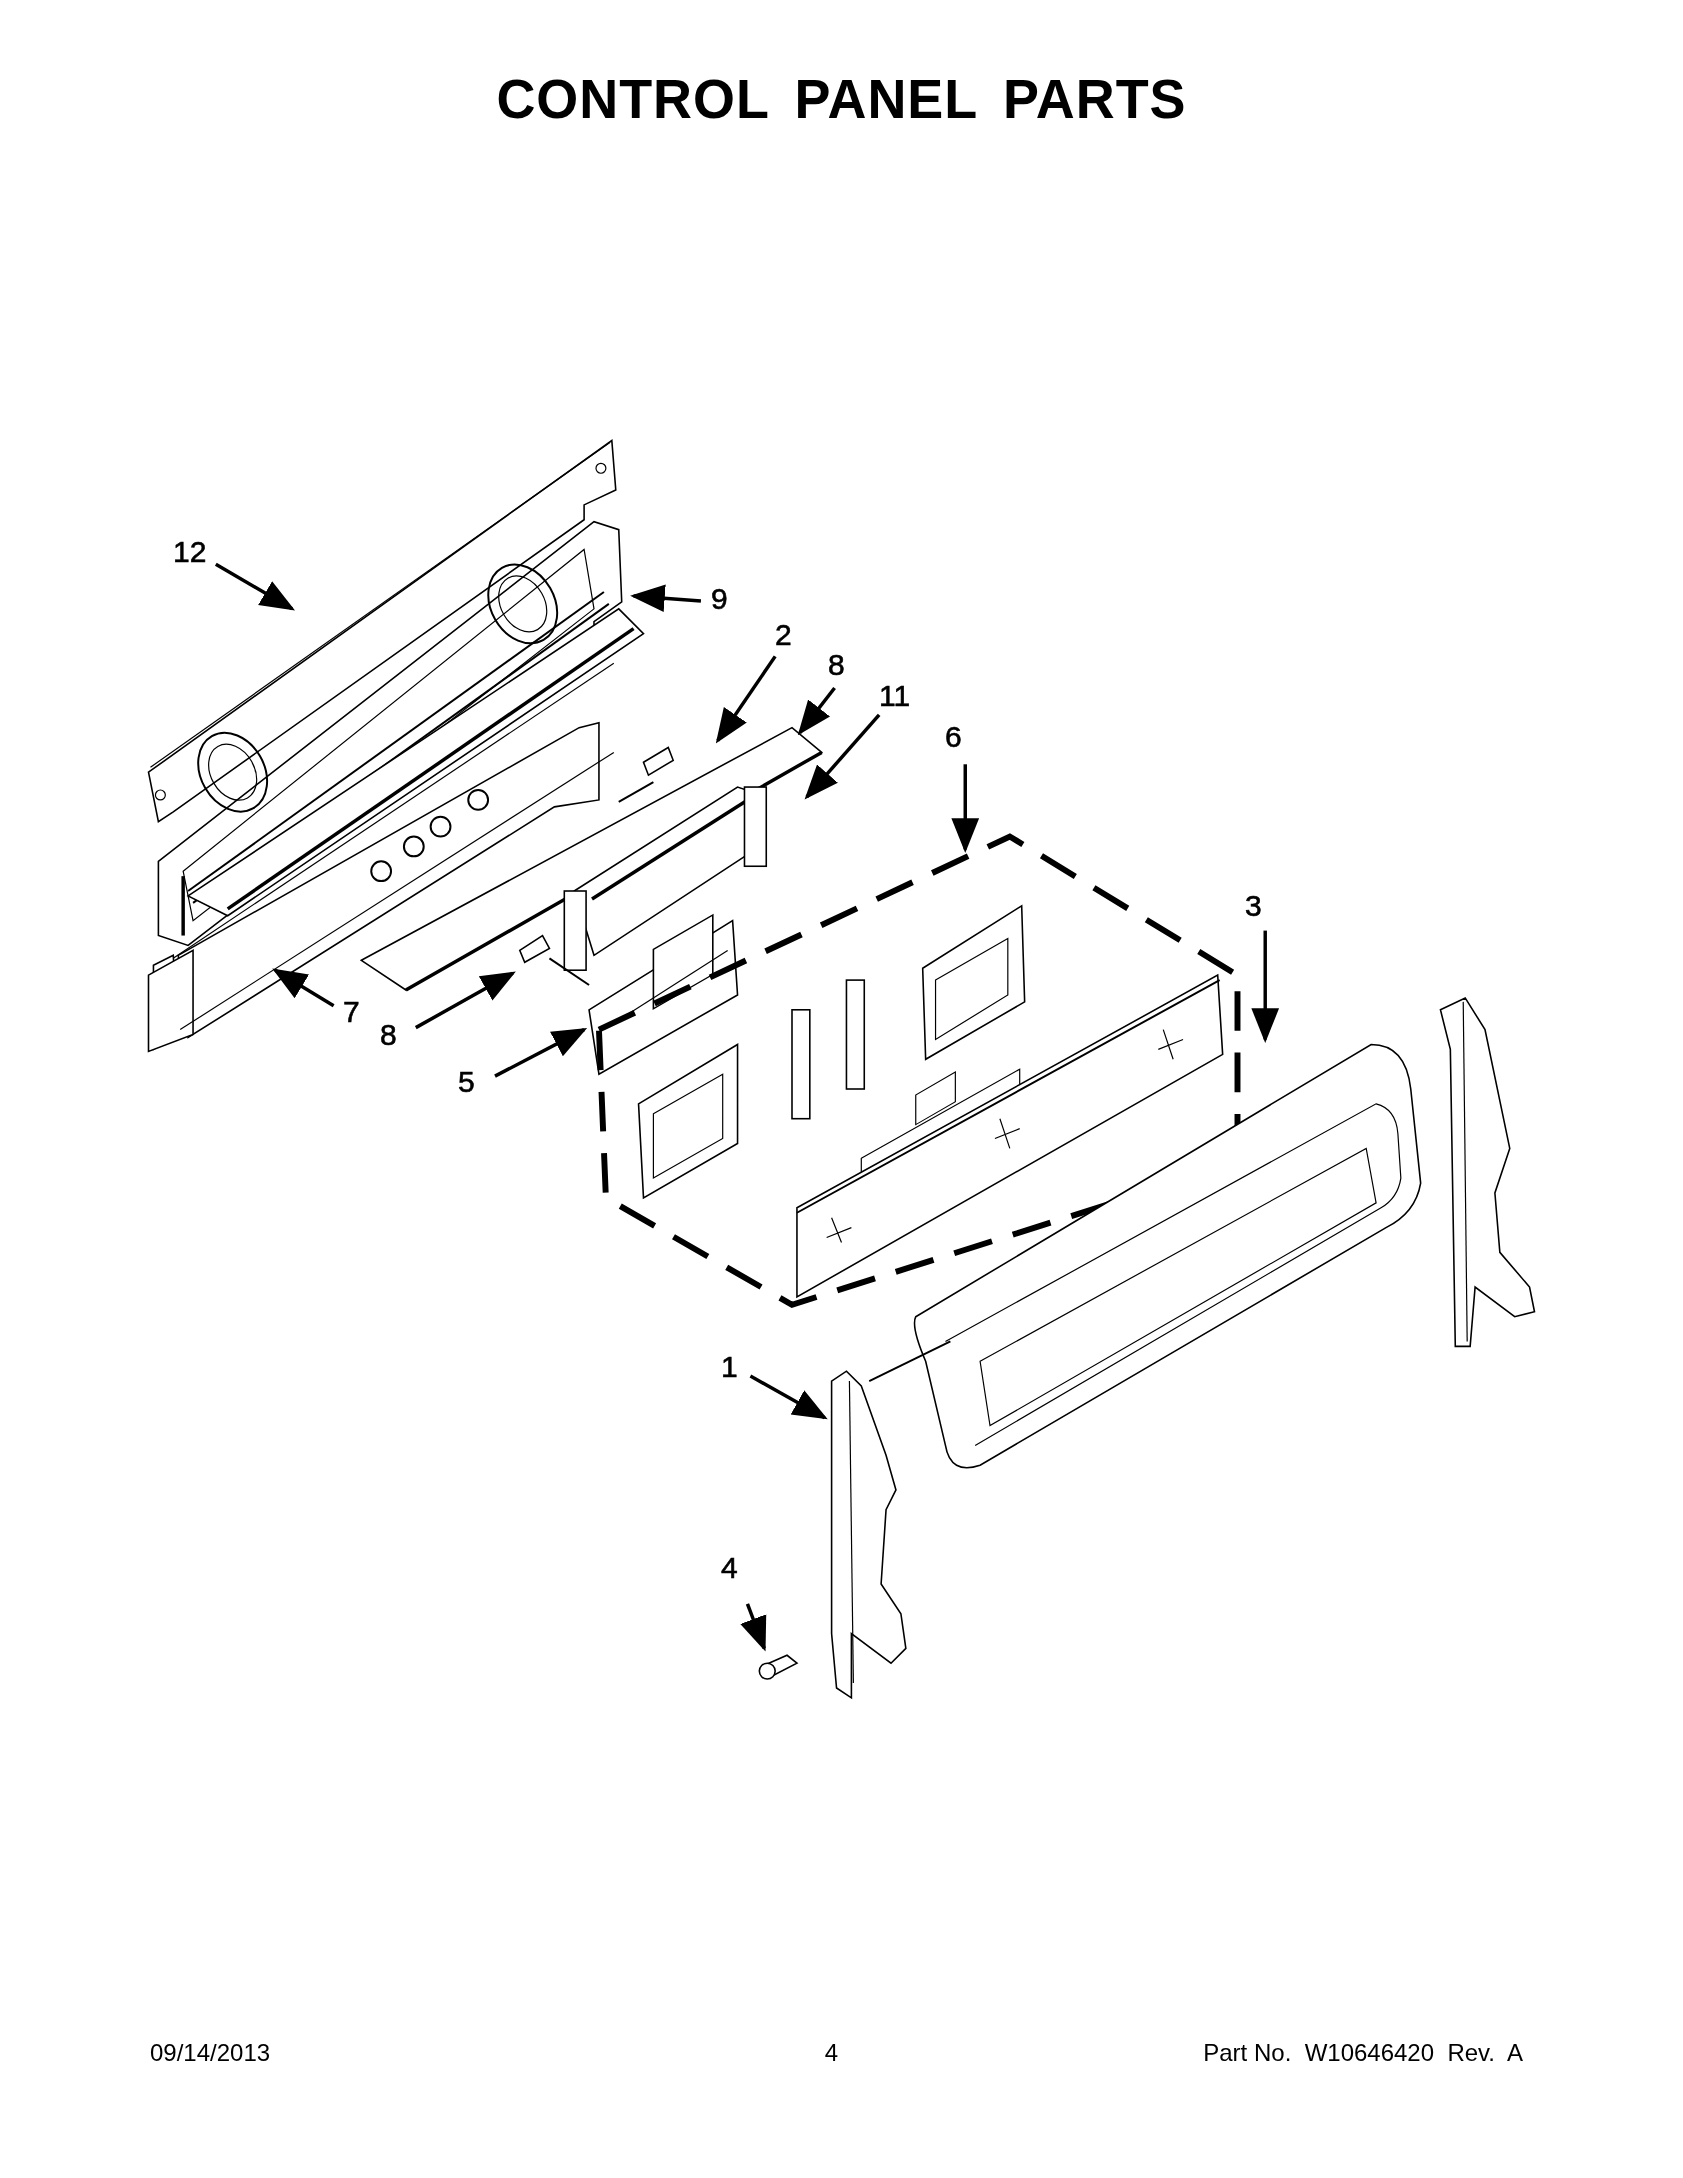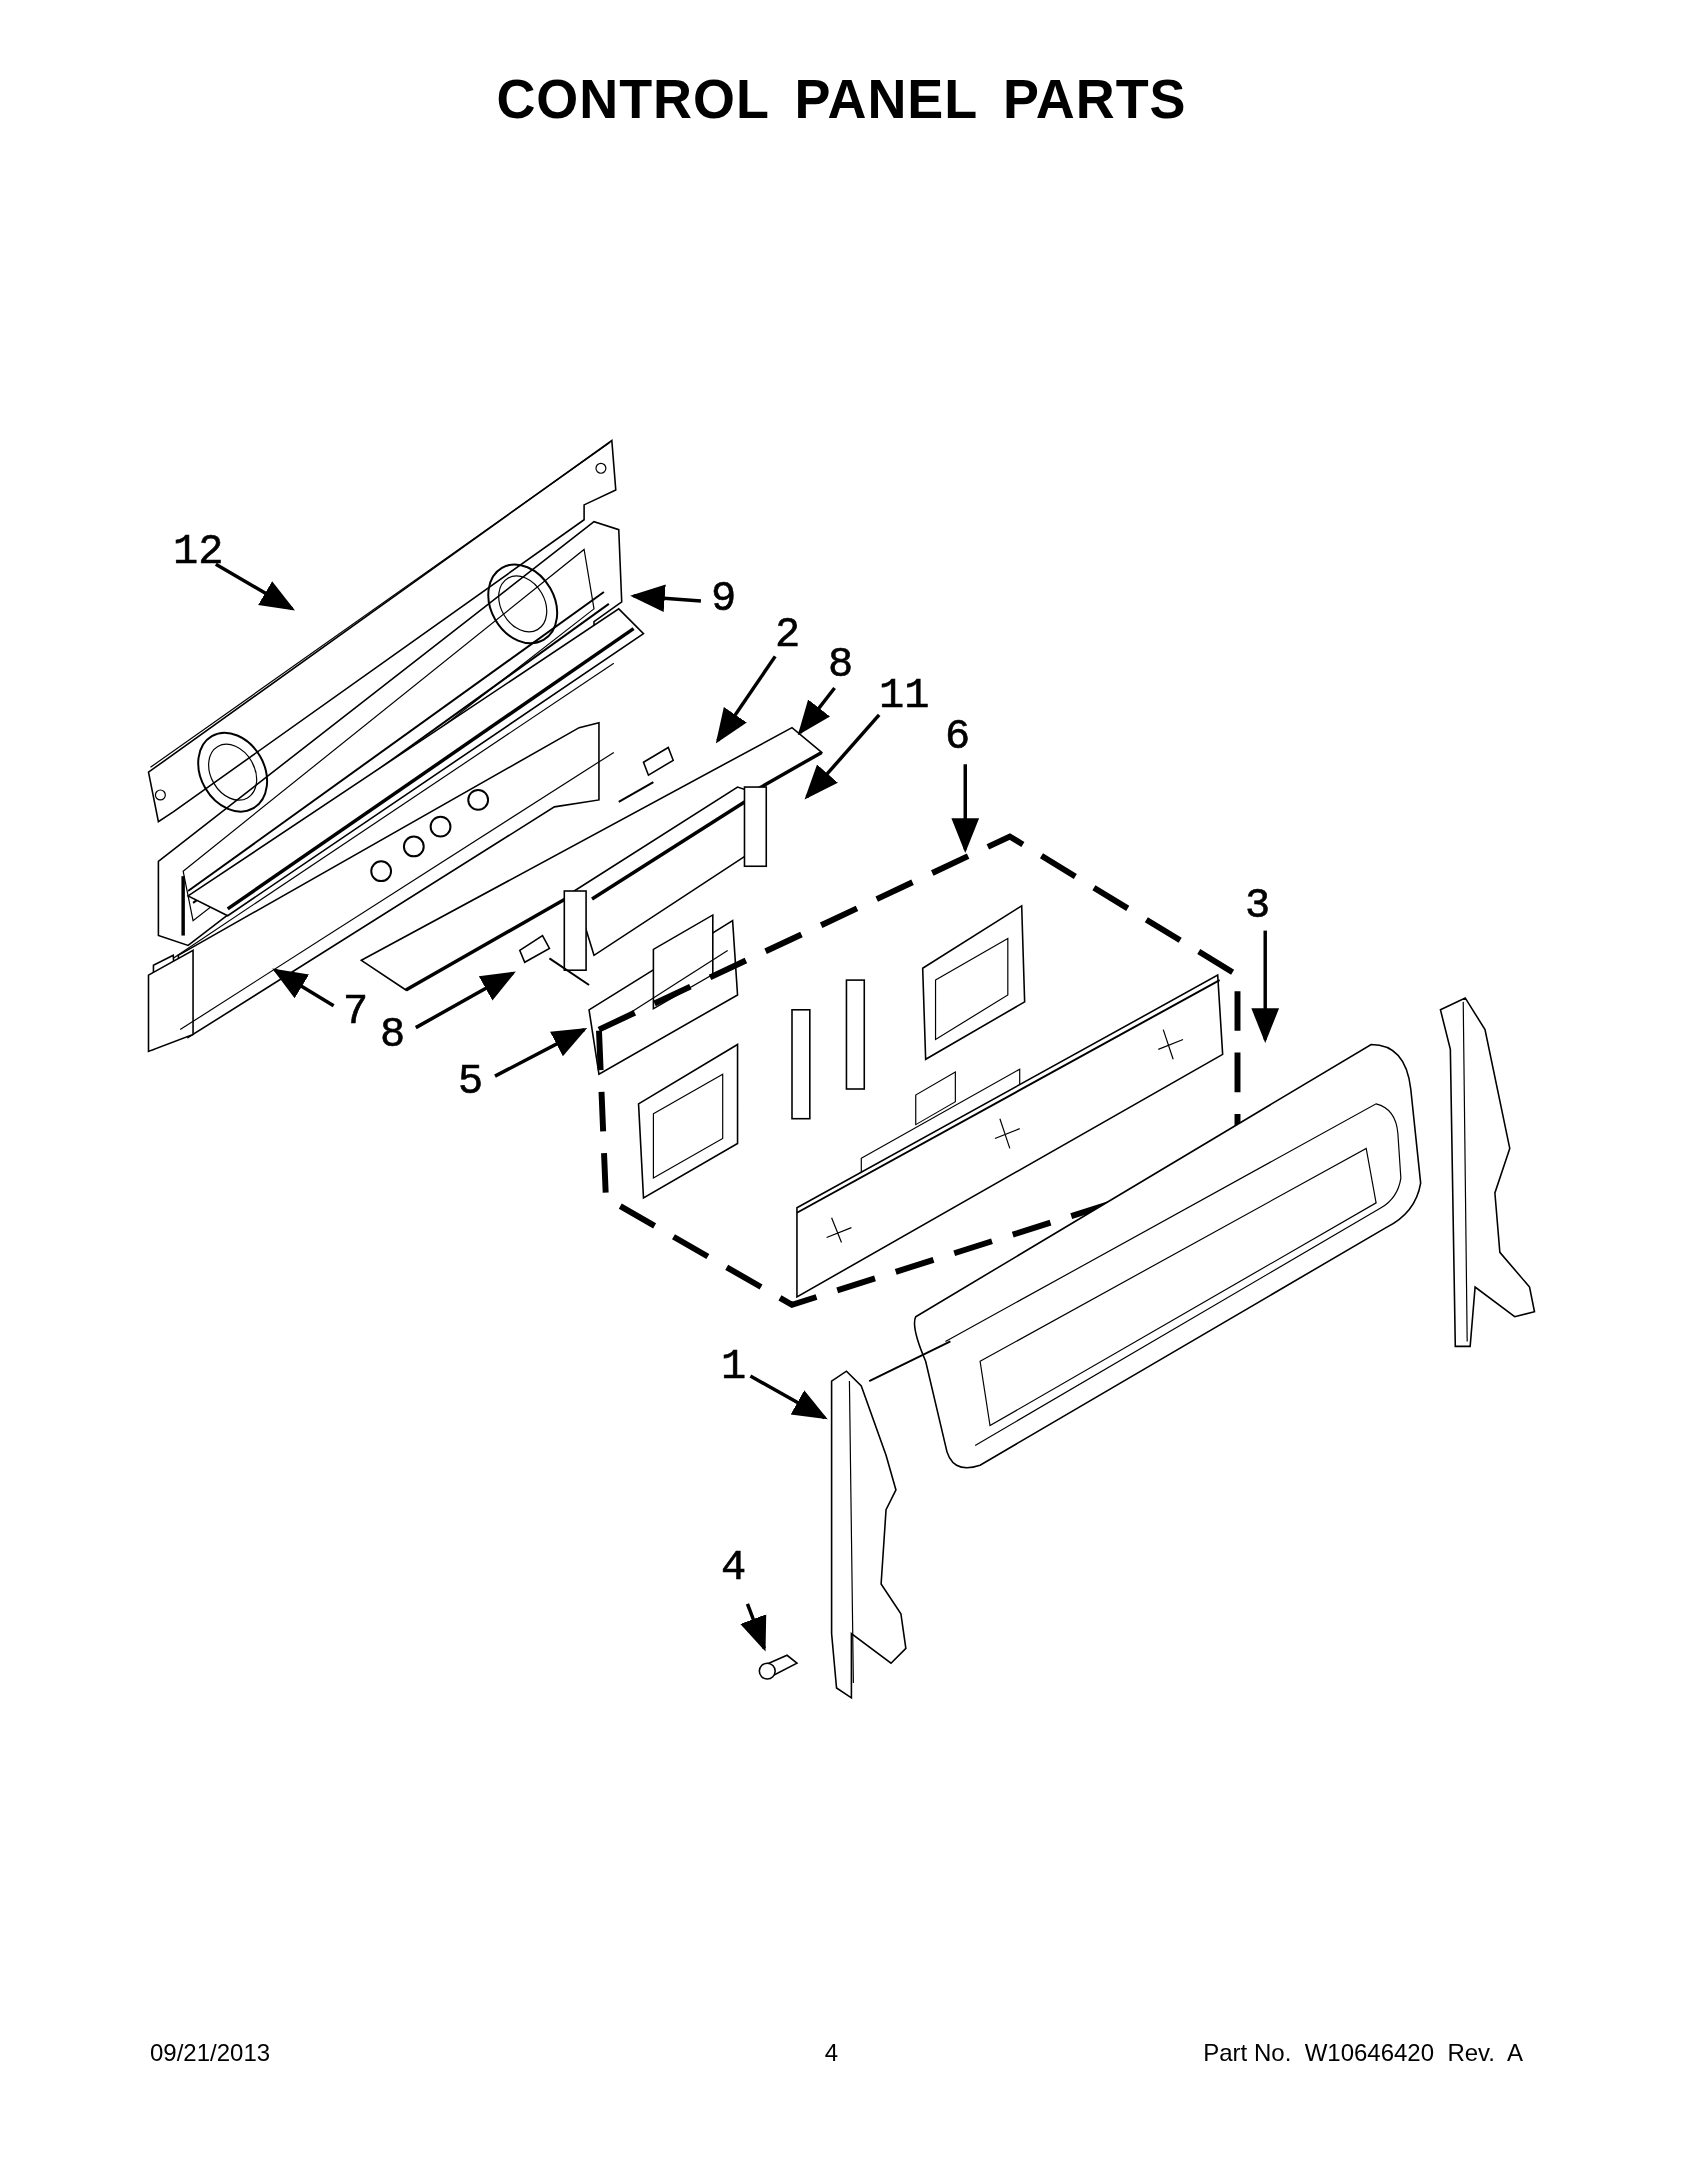--- a/index.html
+++ b/index.html
@@ -2,21 +2,21 @@
 <html><head>
   <meta charset="utf-8">
   <style>
     html, body { margin: 0; padding: 0; background: #ffffff; }
     body { width: 1683px; height: 2178px; position: relative; overflow: hidden;
            font-family: "Liberation Sans", sans-serif; color: #000; }
     .title { position: absolute; left: 0; width: 1683px; top: 67px; text-align: center;
              font-family: "Liberation Sans", sans-serif; font-weight: bold; font-size: 55px;
              letter-spacing: 1px; word-spacing: 10px; transform: scaleX(0.98); }
     .diagram { position: absolute; left: 0; top: 0; width: 1683px; height: 2178px; }
-    .callout { position: absolute; font-family: Liberation Mono, monospace; font-size: 42px;
+    .callout { position: absolute; font-family: Liberation Sans, sans-serif; font-size: 30px;
                line-height: 34px; font-weight: normal; -webkit-text-stroke: 0.6px #000; }
     .footer-item { position: absolute; top: 2039px; font-family: "Liberation Sans", sans-serif;
                    font-size: 24px; line-height: 28px; }
     .footer-date { left: 150px; }
     .footer-page { left: 0; width: 1683px; text-align: center; margin-left: -10px; }
     .footer-part { right: 160px; }
     svg .thin { stroke: #000; stroke-width: 1.2; fill: none; }
     svg .med { stroke: #000; stroke-width: 2; fill: none; }
     svg .thick { stroke: #000; stroke-width: 3.5; fill: none; }
     svg .fillw { fill: #fff; stroke: #000; stroke-width: 1.6; }
@@ -157,16 +157,16 @@
 <div class="callout" style="left:828px; top:648px;">8</div>
 <div class="callout" style="left:879px; top:679px;">11</div>
 <div class="callout" style="left:945px; top:720px;">6</div>
 <div class="callout" style="left:1245px; top:889px;">3</div>
 <div class="callout" style="left:343px; top:995px;">7</div>
 <div class="callout" style="left:380px; top:1018px;">8</div>
 <div class="callout" style="left:458px; top:1065px;">5</div>
 <div class="callout" style="left:721px; top:1350px;">1</div>
 <div class="callout" style="left:721px; top:1551px;">4</div>
 
-<div class="footer-item footer-date">09/21/2013</div>
+<div class="footer-item footer-date">09/14/2013</div>
 <div class="footer-item footer-page">4</div>
 <div class="footer-item footer-part" style="white-space: pre;">Part No.  W10646420  Rev.  A</div>
 
 
 </body></html>

